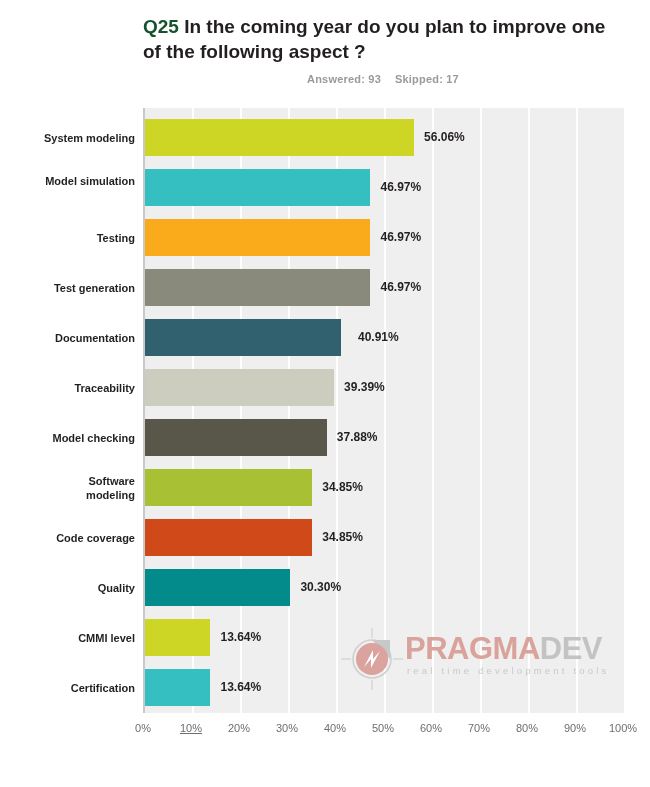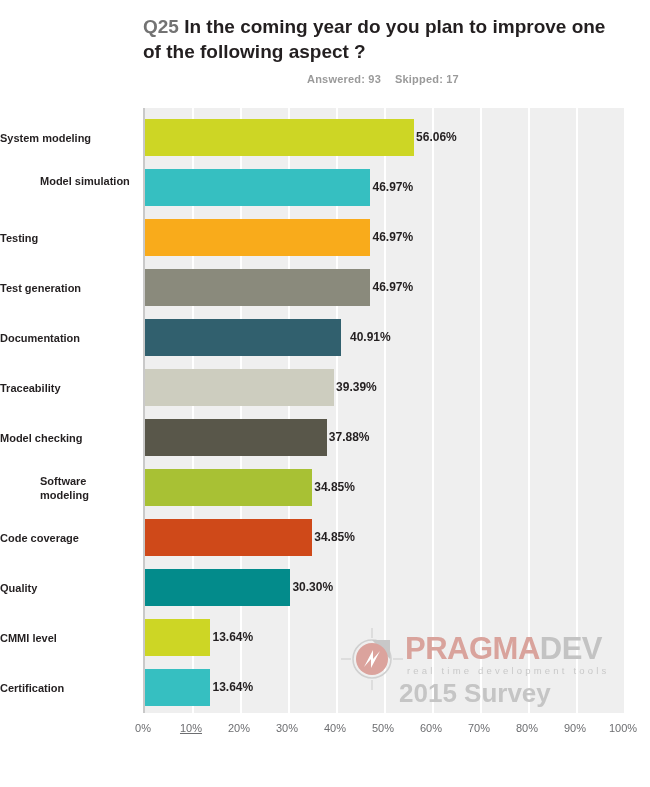--- a/index.html
+++ b/index.html
@@ -23,21 +23,21 @@
     width: 480px;
   }
   #chart-title {
     font-size: 19px;
     font-weight: bold;
     color: #231f20;
     line-height: 25px;
     text-align: left;
   }
   #chart-title .qnum {
-    color: #737373;
+    color: #14532d;
   }
   #chart-subtitle {
     margin-top: 9px;
     font-size: 11px;
     font-weight: bold;
     color: #9a9a9a;
     text-align: center;
     letter-spacing: 0.2px;
   }
   #chart-subtitle .sub-gap {
@@ -85,36 +85,36 @@
   }
   .bar-value {
     position: absolute;
     top: 0;
     height: 37px;
     line-height: 37px;
     font-size: 12px;
     font-weight: bold;
     color: #231f20;
     white-space: nowrap;
-    padding-left: 2px;
+    padding-left: 10px;
   }
 
   
   #cat-labels {
     position: absolute;
     left: 0;
     top: 108px;
     width: 135px;
     height: 605px;
   }
   .cat-label {
     position: absolute;
     right: 0;
     width: 135px;
-    text-align: left;
+    text-align: right;
     font-size: 11px;
     font-weight: bold;
     color: #231f20;
     line-height: 14px;
   }
 
   
   #xaxis {
     position: absolute;
     left: 143px;
@@ -279,21 +279,20 @@
       <line x1="0" y1="31" x2="10" y2="31"></line>
       <line x1="52" y1="31" x2="62" y2="31"></line>
     </g>
     <circle cx="31" cy="31" r="19" fill="none" stroke="#d0d0d0" stroke-width="1.6"></circle>
     <path d="M31 12 L49 12 L49 31 Z" fill="#c8c8c8"></path>
     <circle cx="31" cy="31" r="16" fill="#dba39d"></circle>
     <path d="M23 39 L32 22 L32 31 L39 23 L30 40 L30 31 Z" fill="#ffffff"></path>
   </svg>
   <div id="wm-wordmark"><span class="wm-pragma">PRAGMA</span><span class="wm-dev">DEV</span></div>
   <div id="wm-tagline">real time development tools</div>
-  <div id="wm-survey">2015 Survey</div>
 </div>
 
 <div id="xaxis">
     <div class="xtick" style="left: 0px;">0%</div>
     <div class="xtick" style="left: 48px; text-decoration: underline;">10%</div>
     <div class="xtick" style="left: 96px;">20%</div>
     <div class="xtick" style="left: 144px;">30%</div>
     <div class="xtick" style="left: 192px;">40%</div>
     <div class="xtick" style="left: 240px;">50%</div>
     <div class="xtick" style="left: 288px;">60%</div>

